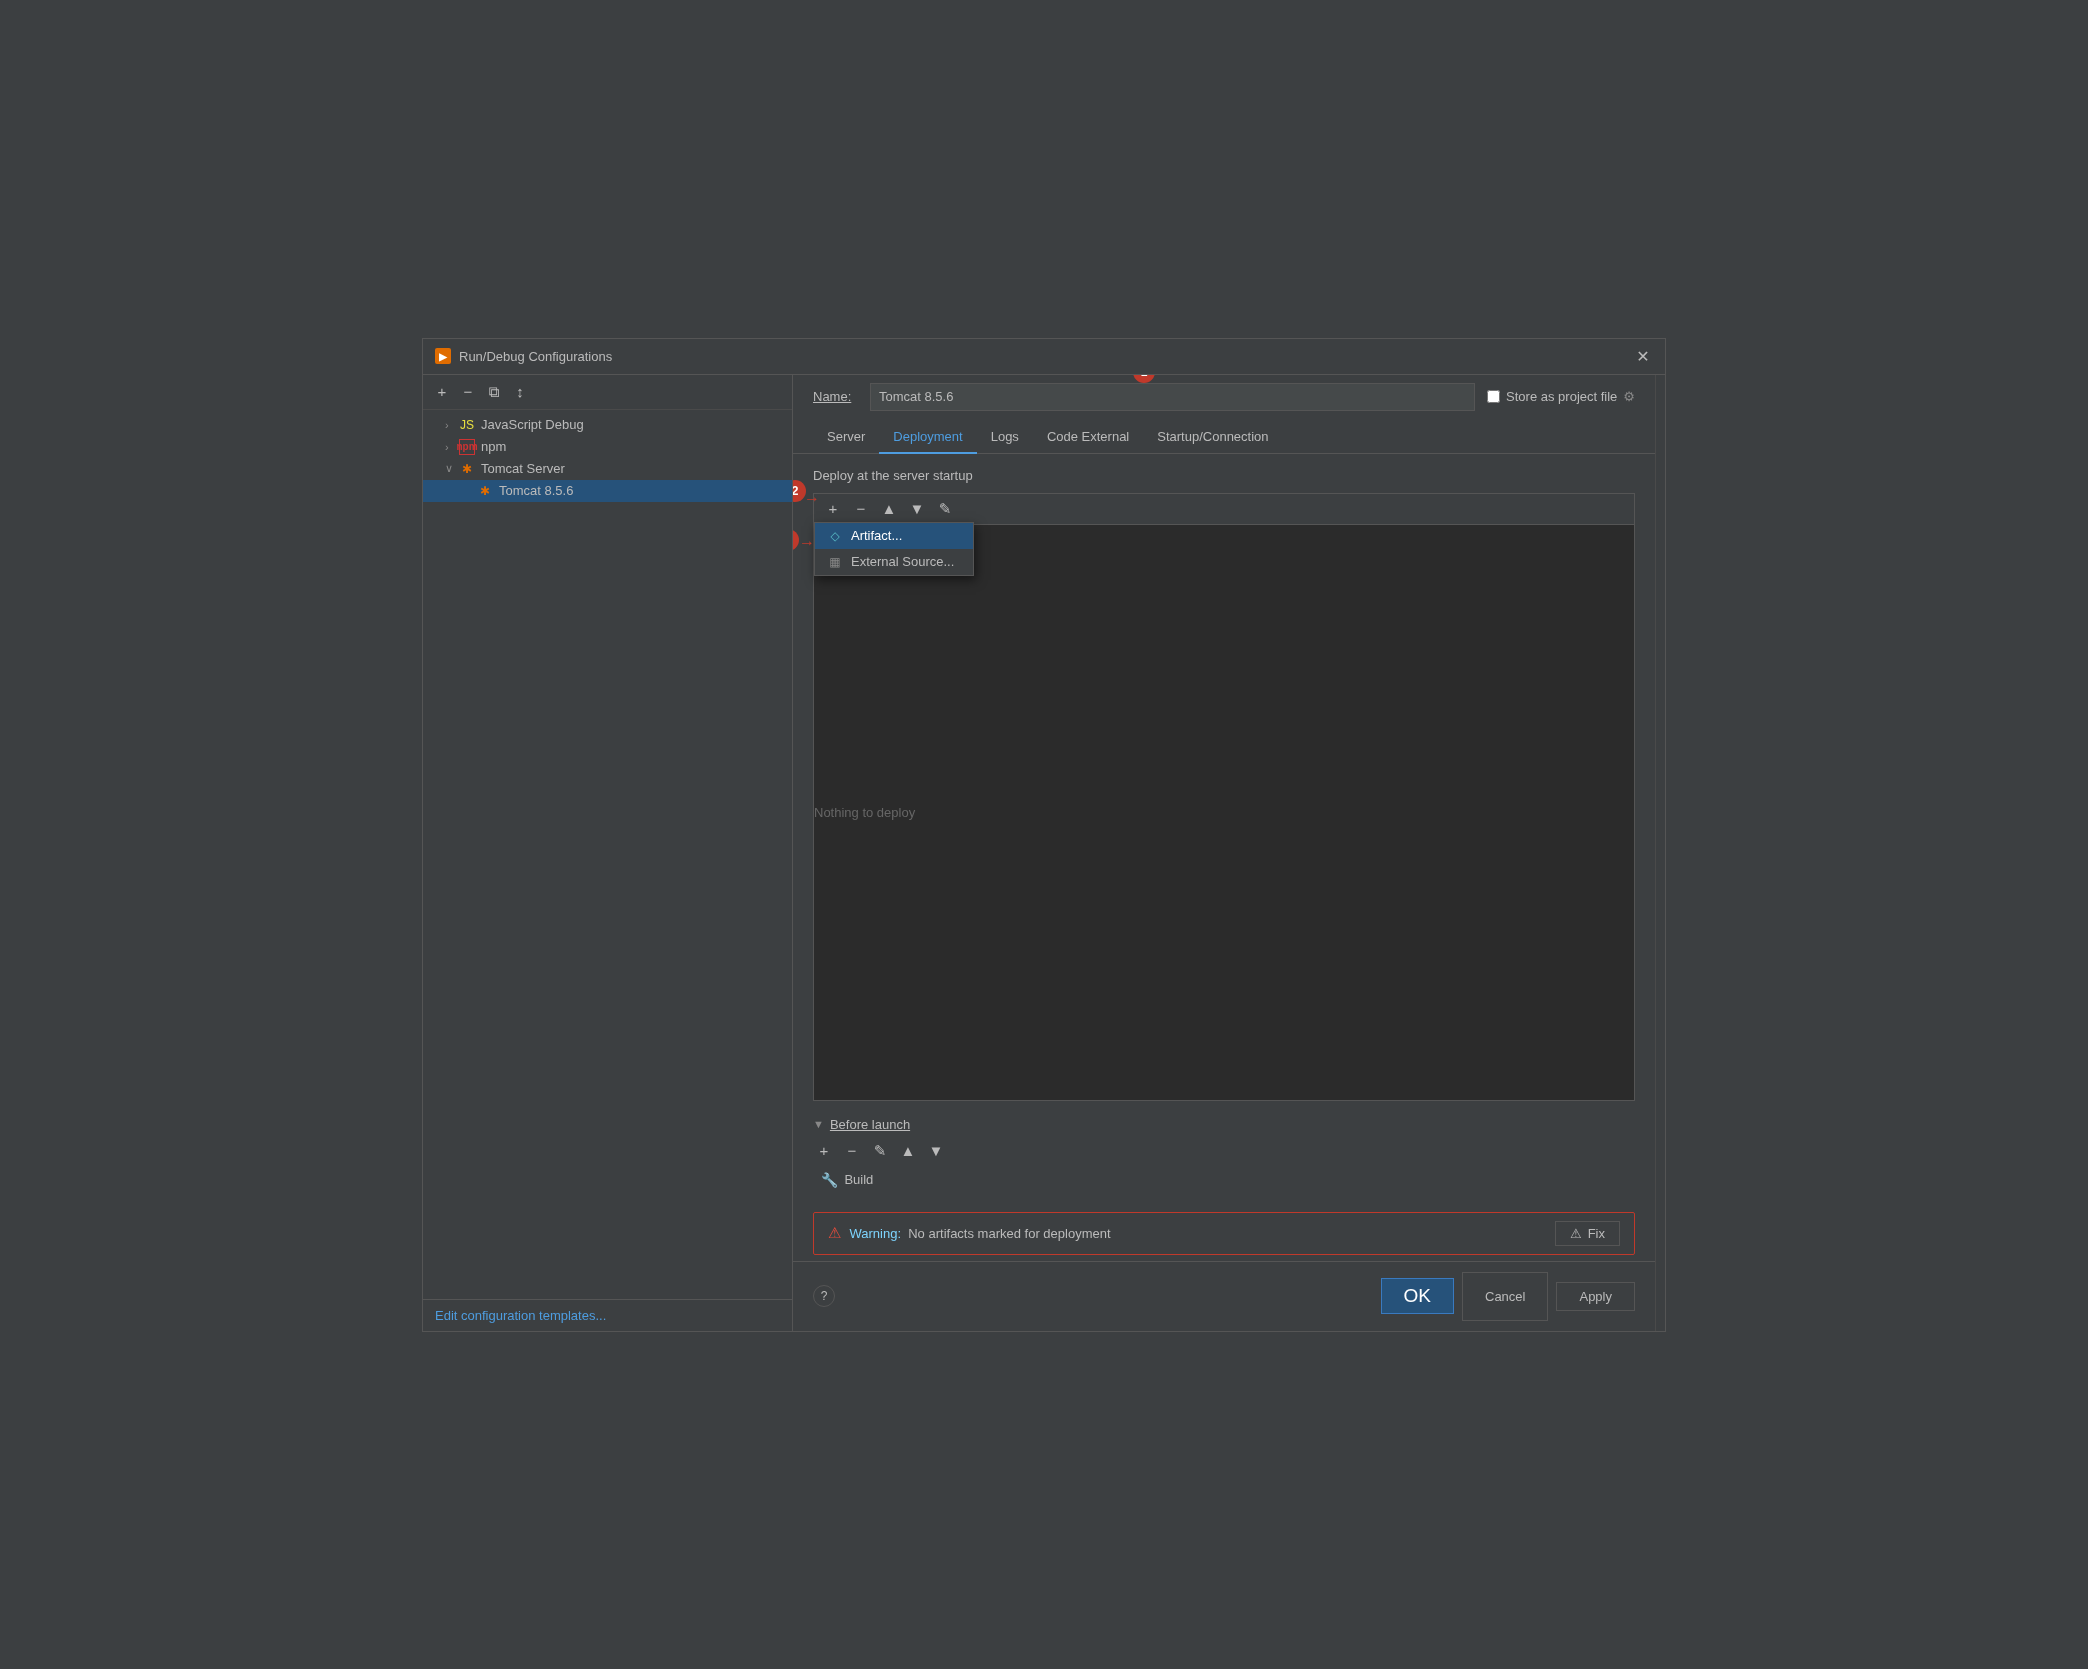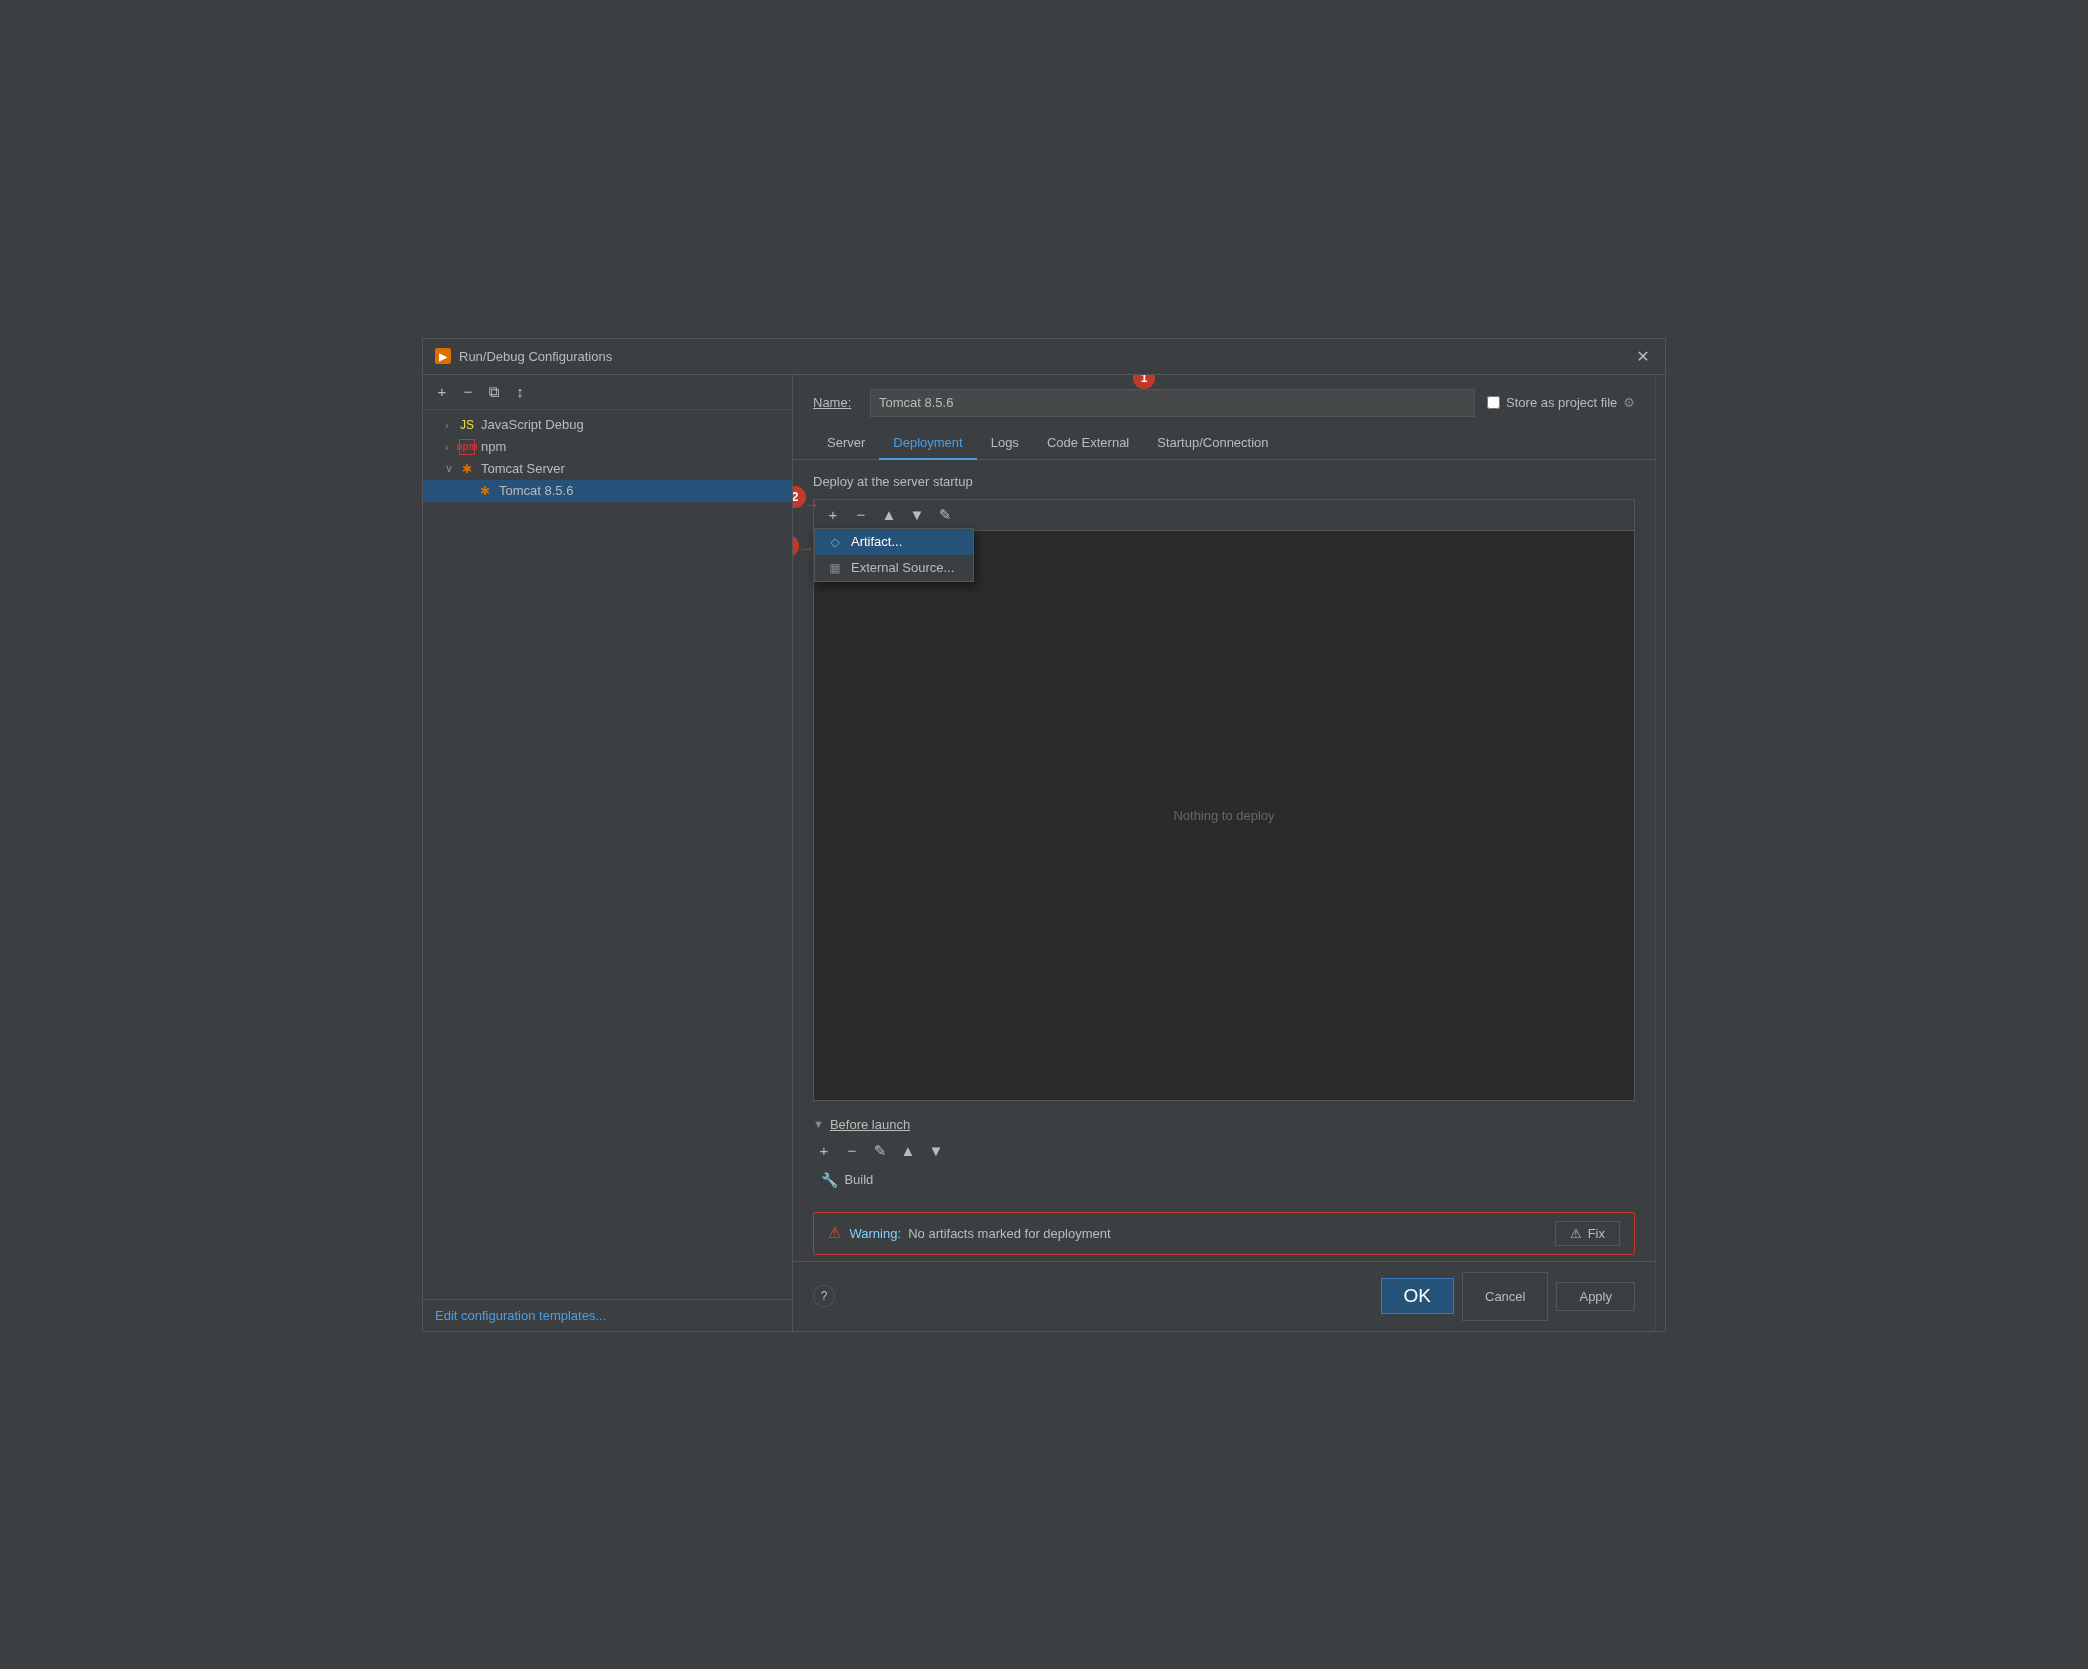--- a/index.html
+++ b/index.html
@@ -114,21 +114,21 @@
     .right-panel {
       flex: 1;
       display: flex;
       flex-direction: column;
       background: #3c3f41;
       overflow: hidden;
     }
     .name-row {
       display: flex;
       align-items: center;
-      padding: 14px 20px 10px 20px;
+      padding: 8px 20px 10px 20px;
       gap: 12px;
       flex-shrink: 0;
     }
     .name-label {
       color: #bbbbbb;
       font-size: 13px;
       min-width: 45px;
       text-decoration: underline;
     }
     .name-input {
@@ -197,21 +197,21 @@
       padding: 4px 8px;
       gap: 6px;
       border-bottom: 1px solid #555;
       background: #3c3f41;
       position: relative;
     }
     .deploy-content {
       flex: 1;
       display: flex;
       align-items: center;
-      justify-content: center;
+      justify-content: flex-start;
       color: #666;
       font-size: 13px;
       position: relative;
     }
     .dropdown-menu {
       position: absolute;
       top: 28px;
       left: 0;
       background: #3c3f41;
       border: 1px solid #555;

